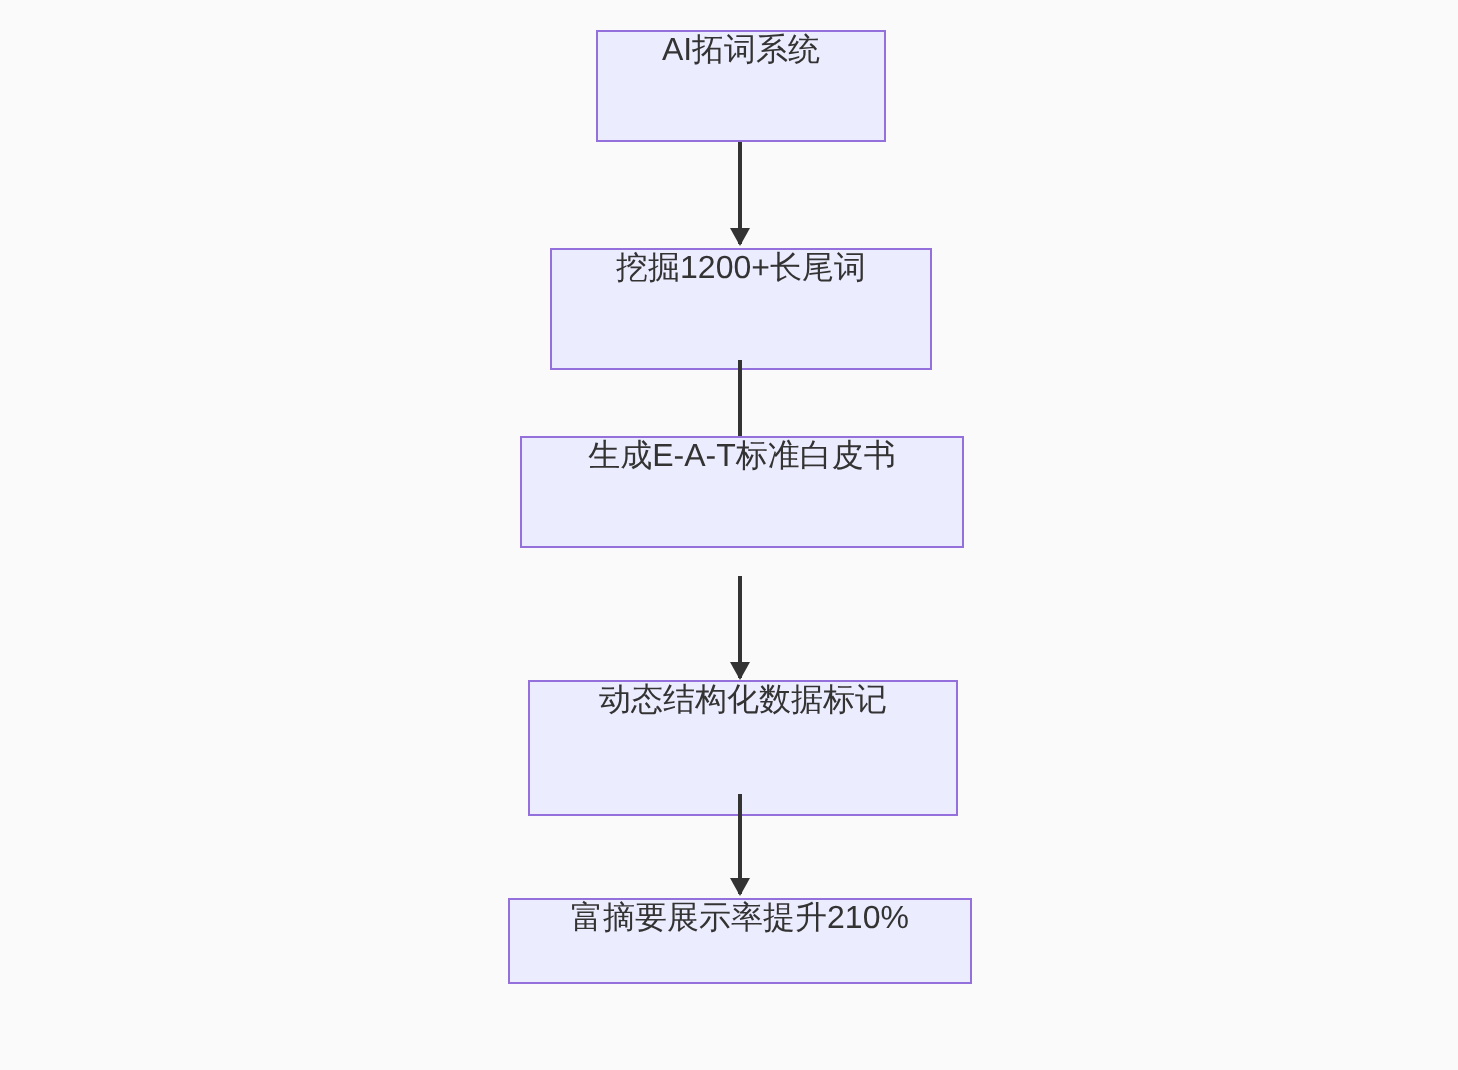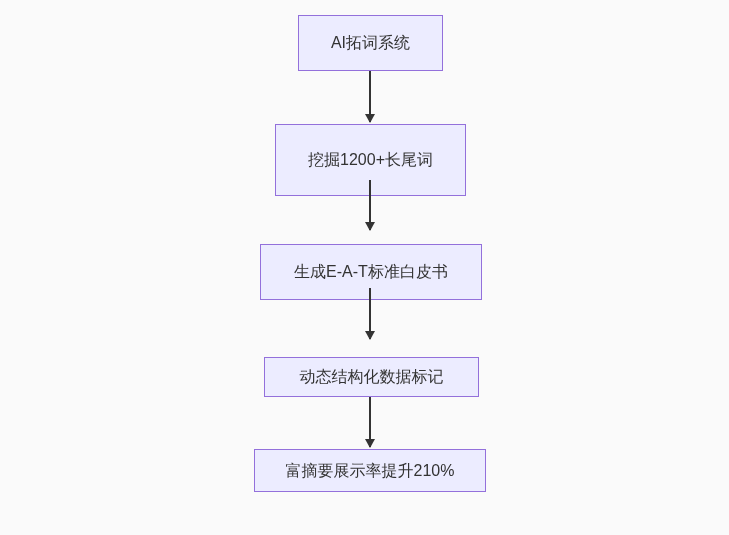--- a/index.html
+++ b/index.html
@@ -17,21 +17,20 @@
     background: var(--bg, #FAFAFA);
     font-family: "Liberation Sans", "DejaVu Sans", sans-serif;
   }
   .node {
     position: absolute;
     box-sizing: border-box;
     background: var(--node-fill, #ECECFF);
     border: 1px solid var(--node-border, #9370DB);
     color: var(--text, #333333);
     display: flex;
-    align-items: center;
     justify-content: center;
     font-size: 16px;
     line-height: 1.2;
     text-align: center;
     white-space: nowrap;
   }
   .arrow {
     position: absolute;
     width: 2px;
     background: var(--arrow, #333333);
@@ -42,23 +41,23 @@
     left: 50%;
     transform: translateX(-50%);
     width: 0;
     height: 0;
     border-left: 5px solid transparent;
     border-right: 5px solid transparent;
     border-top: 9px solid var(--arrow, #333333);
   }
   
   .n1 { left: 298px; top: 15px;  width: 145px; height: 56px; }
-  .n2 { left: 275px; top: 124px; width: 191px; height: 72px; }
-  .n3 { left: 260px; top: 244px; width: 222px; height: 56px; }
-  .n4 { left: 264px; top: 357px; width: 215px; height: 40px; }
+  .n2 { left: 275px; top: 124px; width: 191px; height: 61px; }
+  .n3 { left: 260px; top: 218px; width: 222px; height: 56px; }
+  .n4 { left: 264px; top: 340px; width: 215px; height: 68px; }
   .n5 { left: 254px; top: 449px; width: 232px; height: 43px; }
   
   .a1 { left: 369px; top: 71px;  height: 51px; }
   .a2 { left: 369px; top: 180px; height: 50px; }
   .a3 { left: 369px; top: 288px; height: 51px; }
   .a4 { left: 369px; top: 397px; height: 50px; }
 </style>
 </head>
 <body>
 

